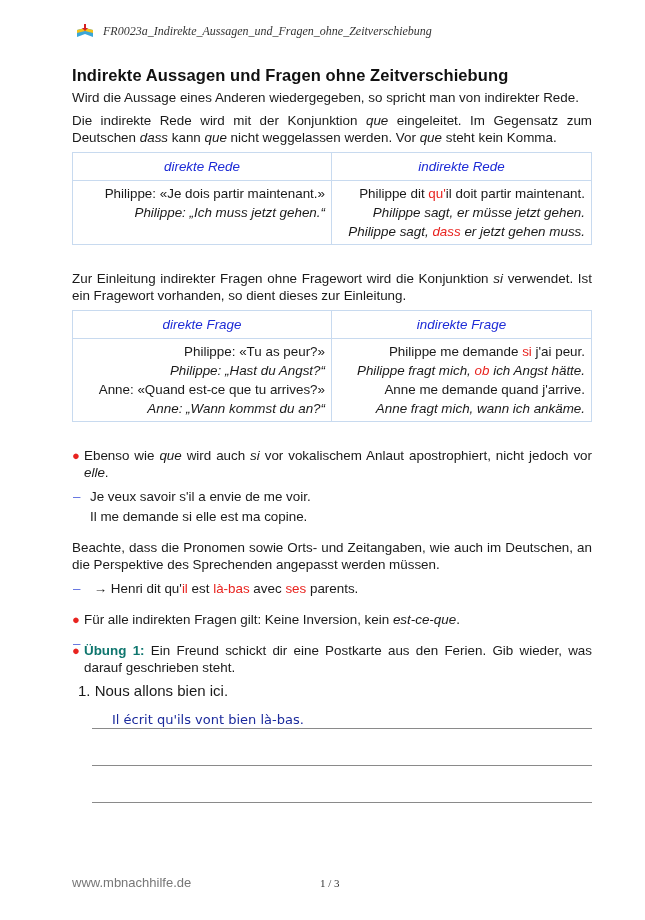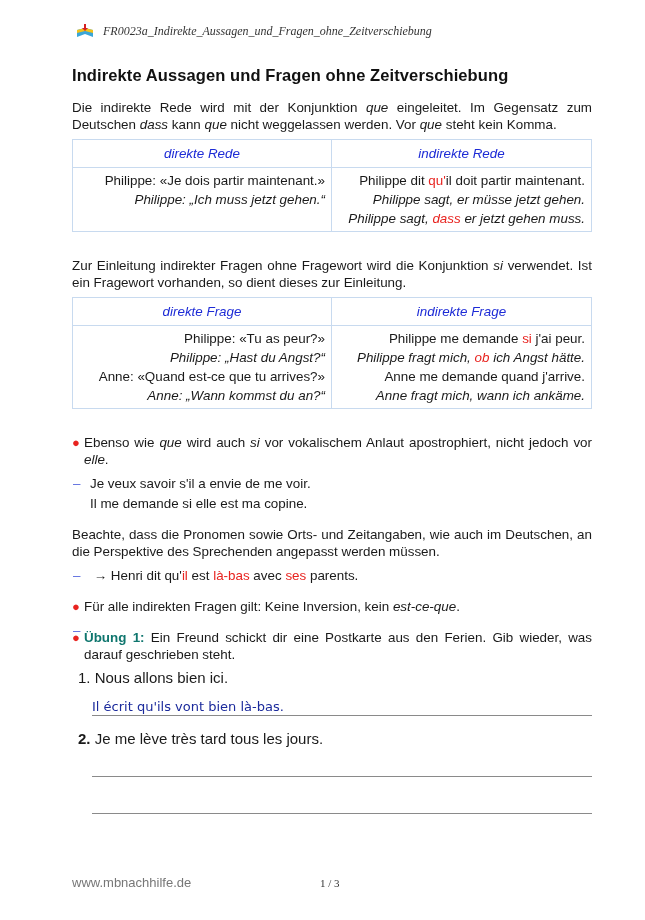--- a/index.html
+++ b/index.html
@@ -2,57 +2,58 @@
 <html><head>
 <meta charset="utf-8">
 <style>
   html, body { margin: 0; padding: 0; background: #ffffff; }
   body { width: 645px; height: 920px; position: relative; overflow: hidden;
          font-family: "Liberation Sans", "DejaVu Sans", sans-serif; color: #1a1a1a; }
   .hdr { position: absolute; left: 76px; top: 22px; height: 18px; display: flex; align-items: center; }
   .hdr .logo { width: 18px; height: 14px; margin-right: 9px; }
   .hdr .fname { font-family: "Liberation Serif", "DejaVu Serif", serif; font-style: italic; font-size: 12px; color: #333; text-align: right; }
   .page { position: absolute; left: 72px; top: 66px; width: 520px; }
-  h1 { font-size: 16.5px; font-weight: bold; margin: 0 0 14px 0; color: #111; letter-spacing: 0.1px; }
+  h1 { font-size: 16.5px; font-weight: bold; margin: 0 0 4px 0; color: #111; letter-spacing: 0.1px; }
   p { font-size: 13.4px; line-height: 17px; margin: 0 0 6px 0; text-align: justify; }
   .i { font-style: italic; }
   .red { color: #e8231f; }
   .blue { color: #0f766e; }
   table.cmp { width: 520px; border-collapse: collapse; margin: 6px 0 25px 0; }
   table.cmp td, table.cmp th { border: 1px solid #c8daef; font-size: 13.4px; line-height: 19px; padding: 3px 6px; vertical-align: top; text-align: right; }
   table.cmp th { font-weight: normal; font-style: italic; color: #1d2bd6; text-align: center; padding: 4px 6px; }
   table.cmp td.c1 { width: 246px; }
   .line { display: block; }
   .bul { position: relative; padding-left: 12px; font-size: 13.4px; line-height: 17px; margin: 0 0 6px 0; text-align: justify; }
   .bul .dot { position: absolute; left: 0; top: 0; color: #e8231f; font-size: 13px; }
   .dash { position: relative; padding-left: 18px; font-size: 13.4px; line-height: 20px; margin: 0 0 4px 0; }
   .dash .dm { position: absolute; left: 1px; top: 0; color: #5566dd; }
   .sp { height: 8px; }
   .ex-item { font-size: 15px; line-height: 18px; padding-left: 6px; margin: 2px 0 0 0; }
   .answer-line { margin: 6px 0 14px 20px; width: 500px; border-bottom: 1.5px solid #8a8a8a; height: 22px; position: relative; }
-  .answer-line .hw { position: absolute; left: 0; bottom: 1px; font-family: "DejaVu Sans", sans-serif; font-size: 13px; color: #1b2a9c; }
+  .answer-line .hw { position: absolute; left: 20px; bottom: 1px; font-family: "DejaVu Sans", sans-serif; font-size: 13px; color: #1b2a9c; }
   .footer-url { position: absolute; left: 72px; top: 875px; font-size: 13px; color: #777; }
   .footer-pg { position: absolute; left: 320px; top: 877px; font-family: "Liberation Serif", serif; font-size: 11px; color: #333; }
 </style>
 </head>
 <body>
 
 <div class="hdr">
   <svg class="logo" viewBox="0 0 18 14">
     <path d="M1 13 L9 10 L17 13 L17 6 L9 4 L1 6 Z" fill="#3aa6d8"></path>
     <path d="M1 9 L9 7 L17 9 L17 6 L9 4 L1 6 Z" fill="#f2c21a"></path>
     <rect x="8" y="0" width="2" height="5" fill="#d62020"></rect>
     <path d="M6 4 L12 4 L9 7 Z" fill="#d62020"></path>
   </svg>
   <span class="fname">FR0023a_Indirekte_Aussagen_und_Fragen_ohne_Zeitverschiebung</span>
 </div>
 
 <div class="page">
   <h1>Indirekte Aussagen und Fragen ohne Zeitverschiebung</h1>
 
+  <p>Wird die Aussage eines Anderen wiedergegeben, so spricht man von indirekter Rede.</p>
   <p><span>Die indirekte Rede wird mit der Konjunktion </span><span class="i">que</span><span> eingeleitet. Im Gegensatz zum Deutschen </span><span class="i">dass</span><span> kann </span><span class="i">que</span><span> nicht weggelassen werden. Vor </span><span class="i">que</span><span> steht kein Komma.</span></p>
 
   <table class="cmp">
     <tbody>
         <tr>
       <th>direkte Rede</th>
       <th>indirekte Rede</th>
     </tr>
     <tr>
       <td class="c1">
@@ -126,21 +127,20 @@
   <div class="bul">
     <span class="dot blue">●</span>
     <b class="blue">Übung 1:</b><span> Ein Freund schickt dir eine Postkarte aus den Ferien. Gib wieder, was darauf geschrieben steht.</span>
   </div>
 
   <div class="ex-item"><span>1.</span> <span>Nous allons bien ici.</span></div>
   <div class="answer-line">
       <span class="hw">Il écrit qu'ils vont bien là-bas.</span>
     </div>
 
-  <div class="ex-item"><b>2.</b> <span>Je me lève très tard tous les jours.</span></div>
   <div class="answer-line">
       <span class="hw"></span>
     </div>
 
   <div class="answer-line">
       <span class="hw"></span>
     </div>
 </div>
 
 <div class="footer-url">www.mbnachhilfe.de</div>

